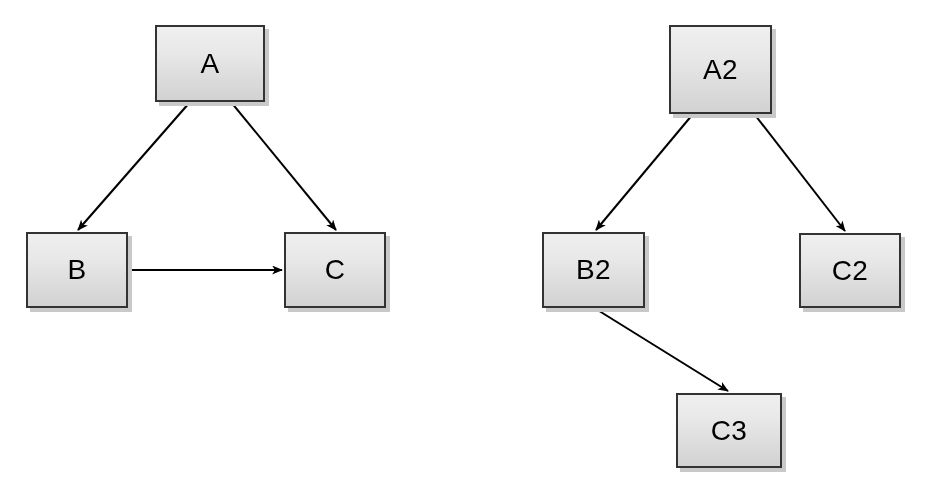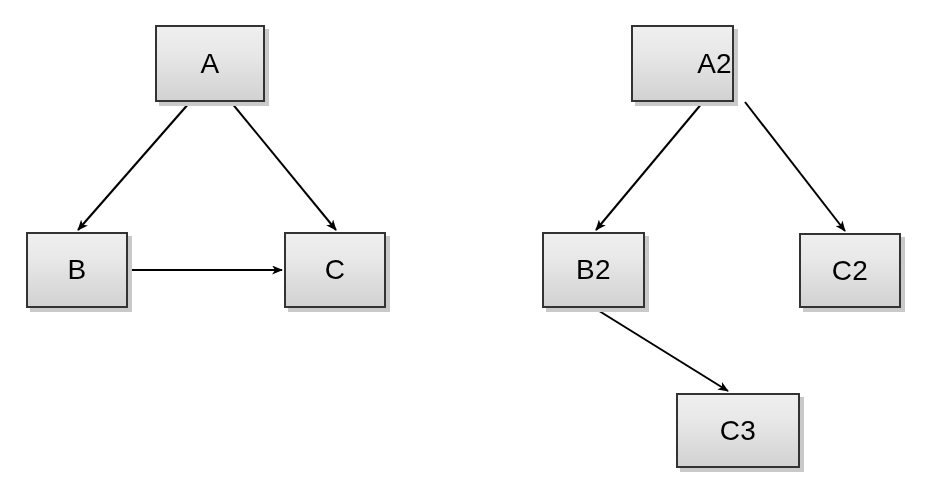--- a/index.html
+++ b/index.html
@@ -66,27 +66,27 @@
   <div id="nodes-group">
       <div class="node" style="left: 155px; top: 25px; width: 110px; height: 77px;">
         <span class="node-label">A</span>
       </div>
       <div class="node" style="left: 26px; top: 232px; width: 102px; height: 76px;">
         <span class="node-label">B</span>
       </div>
       <div class="node" style="left: 284px; top: 232px; width: 102px; height: 76px;">
         <span class="node-label">C</span>
       </div>
-      <div class="node" style="left: 631px; top: 25px; width: 103px; height: 77px; justify-content: flex-end;">
+      <div class="node" style="left: 669px; top: 25px; width: 103px; height: 89px;">
         <span class="node-label">A2</span>
       </div>
       <div class="node" style="left: 542px; top: 232px; width: 103px; height: 76px;">
         <span class="node-label">B2</span>
       </div>
       <div class="node" style="left: 799px; top: 233px; width: 102px; height: 75px; text-align: right;">
         <span class="node-label">C2</span>
       </div>
-      <div class="node" style="left: 676px; top: 393px; width: 124px; height: 75px;">
+      <div class="node" style="left: 676px; top: 393px; width: 106px; height: 75px;">
         <span class="node-label">C3</span>
       </div>
     </div>
 
 </div>
 
 </body></html>

